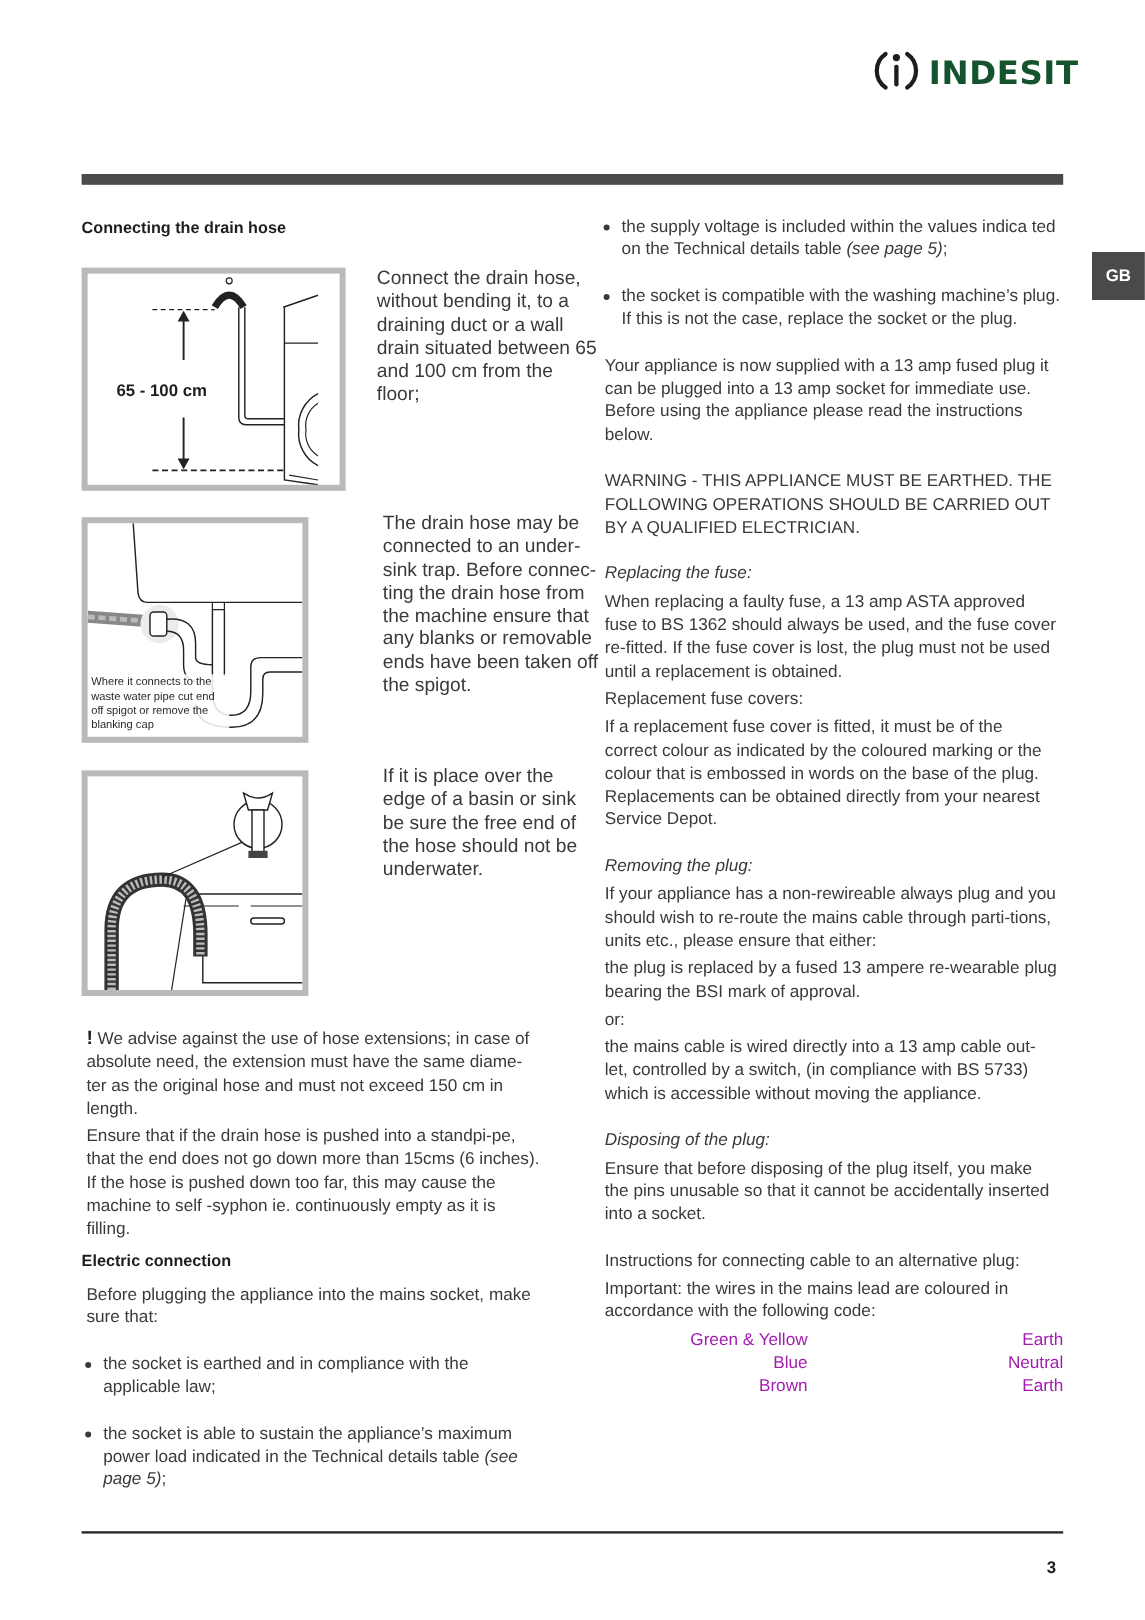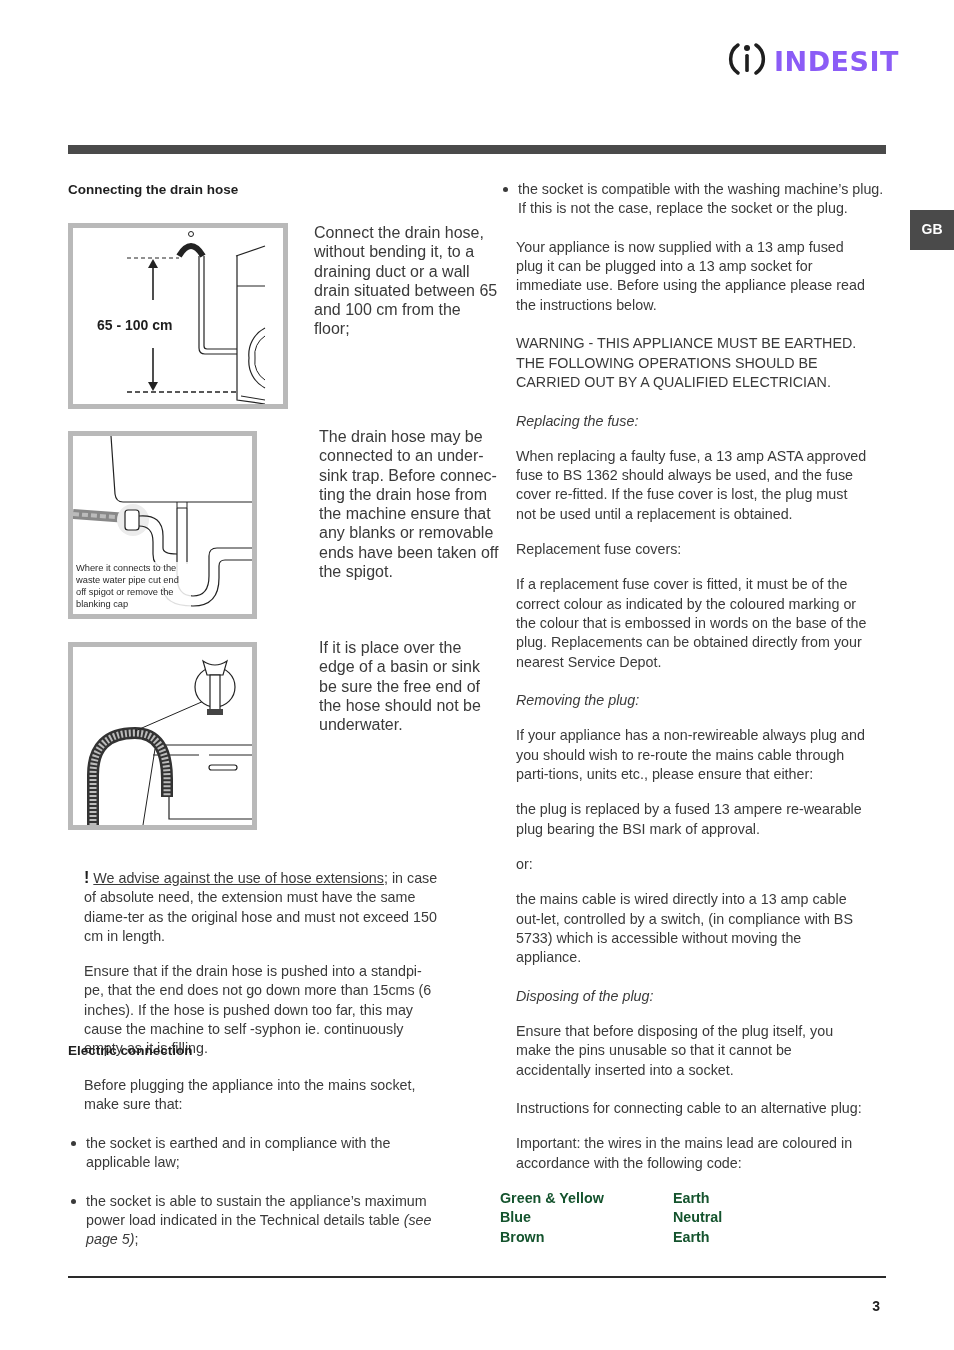--- a/index.html
+++ b/index.html
@@ -11,21 +11,21 @@
       font-size: 14.3px;
       line-height: 19.3px;
       overflow: hidden;
     }
     .logo {
       position: absolute; left: 726px; top: 41px; height: 42px;
       display: flex; align-items: center; gap: 6px;
     }
     .logo-word {
       font-family: "DejaVu Sans", sans-serif; font-weight: bold;
-      font-size: 27px; letter-spacing: 0.5px; color: #8b5cf6;
+      font-size: 27px; letter-spacing: 0.5px; color: #14532d;
       text-transform: uppercase;
     }
     .top-bar {
       position: absolute; left: 68px; top: 145px; width: 818px; height: 9px;
       background: #4a4a4a;
     }
     .lang-tab {
       position: absolute; left: 910px; top: 184px; width: 44px; height: 40px;
       background: #4a4a4a; color: #ffffff; font-weight: bold; font-size: 14px;
       display: flex; align-items: center; justify-content: center; margin-top: 26px;
@@ -45,34 +45,34 @@
       position: absolute; font-size: 16px; line-height: 19.3px; color: #3a3a3a; margin-left: 44px;
     }
     .fig-caption {
       position: absolute; left: 3px; bottom: 4px; font-size: 9.3px; line-height: 12px;
       color: #2a2a2a; width: 115px; background: rgba(255,255,255,0.85);
     }
     .dim-label {
       position: absolute; left: 22px; top: 88px; font-weight: bold; font-size: 14px;
       color: #1e1e1e; background: #fff; padding: 0 2px;
     }
-    p { margin: 16px; }
+    p { margin: 4px; }
     .para { margin-bottom: 19.3px; }
     .bullets { list-style: none; }
     .bullets li {
       position: relative; padding-left: 18px; margin-bottom: 19.3px;
     }
     .bullets li::before {
       content: ""; position: absolute; left: 3px; top: 7px;
       width: 5px; height: 5px; border-radius: 50%; background: #3a3a3a;
     }
     em { font-style: italic; }
     .excl { font-weight: bold; color: #1e1e1e; font-size: 16px; }
-    .u { text-decoration: underline; }
-    .wire-table { display: grid; grid-template-columns: 173px 1fr; font-weight: bold; color: #14532d; }
+    .u { }
+    .wire-table { display: grid; grid-template-columns: 173px 1fr; font-weight: normal; color: #a21caf; text-align: right; }
     .bottom-rule {
       position: absolute; left: 68px; top: 1276px; width: 818px; height: 1.5px; background: #2a2a2a;
     }
     .page-num {
       position: absolute; left: 866px; top: 1297px; width: 14px; text-align: right;
       font-weight: bold; font-size: 14px; color: #1e1e1e;
     }
   </style>
 </head>
 <body>
@@ -173,20 +173,21 @@
     <p class="para">Before plugging the appliance into the mains socket, make sure that:</p>
     <ul class="bullets">
       <li><span>the socket is earthed and in compliance with the applicable law;</span></li>
       <li><span>the socket is able to sustain the appliance’s maximum power load indicated in the Technical details table </span><em>(see page 5)</em><span>;</span></li>
     </ul>
   </div>
 </div>
 
 <div class="col-right">
   <ul class="bullets">
+    <li><span>the supply voltage is included within the values indica ted on the Technical details table </span><em>(see page 5)</em><span>;</span></li>
     <li><span>the socket is compatible with the washing machine’s plug. If this is not the case, replace the socket or the plug.</span></li>
   </ul>
   <p class="para">Your appliance is now supplied with a 13 amp fused plug it can be plugged into a 13 amp socket for immediate use. Before using the appliance please read the instructions below.</p>
   <p class="para">WARNING - THIS APPLIANCE MUST BE EARTHED. THE FOLLOWING OPERATIONS SHOULD  BE CARRIED OUT BY A QUALIFIED ELECTRICIAN.</p>
 
   <p><em>Replacing the fuse:</em></p>
   <p>When replacing a faulty fuse, a 13 amp ASTA approved fuse to BS 1362 should always be used, and the fuse cover re-fitted. If the fuse cover is lost, the plug must not be used until a replacement is obtained.</p>
   <p>Replacement fuse covers:</p>
   <p class="para">If a replacement fuse cover is fitted, it must be of the correct colour as indicated by the coloured marking or the colour that is embossed in words on the base of the plug. Replacements can be obtained directly from your nearest Service Depot.</p>
 

